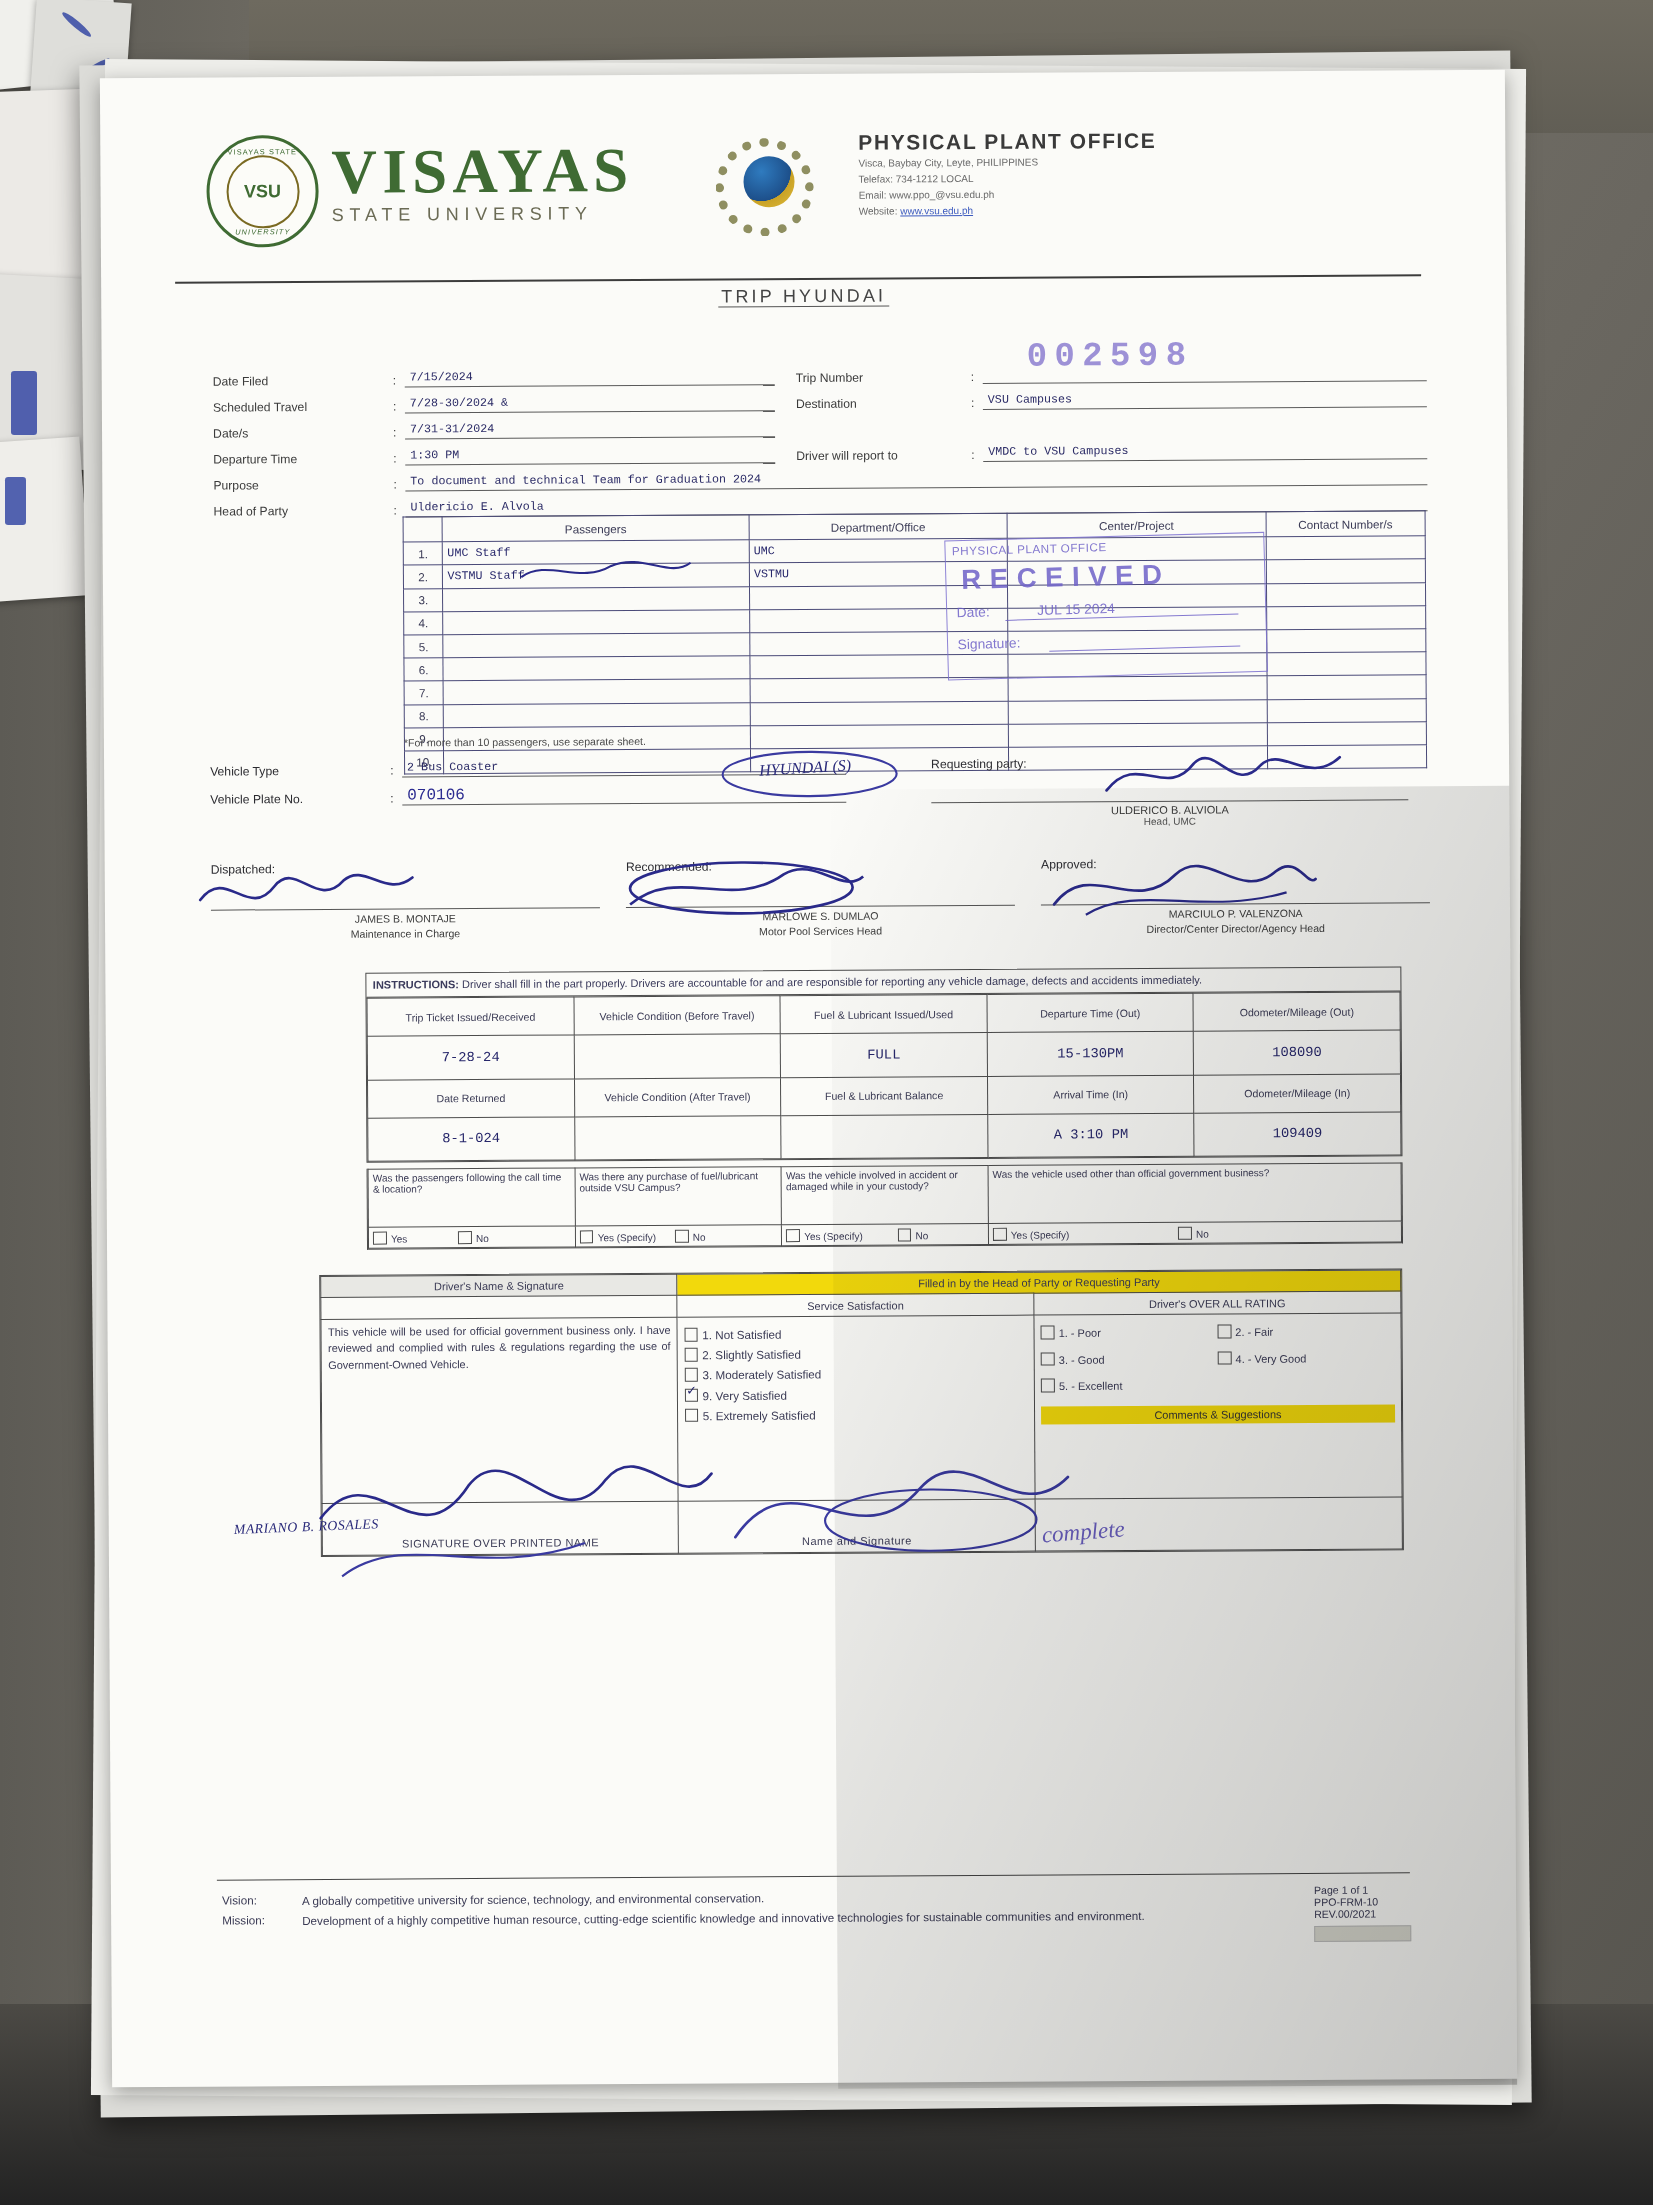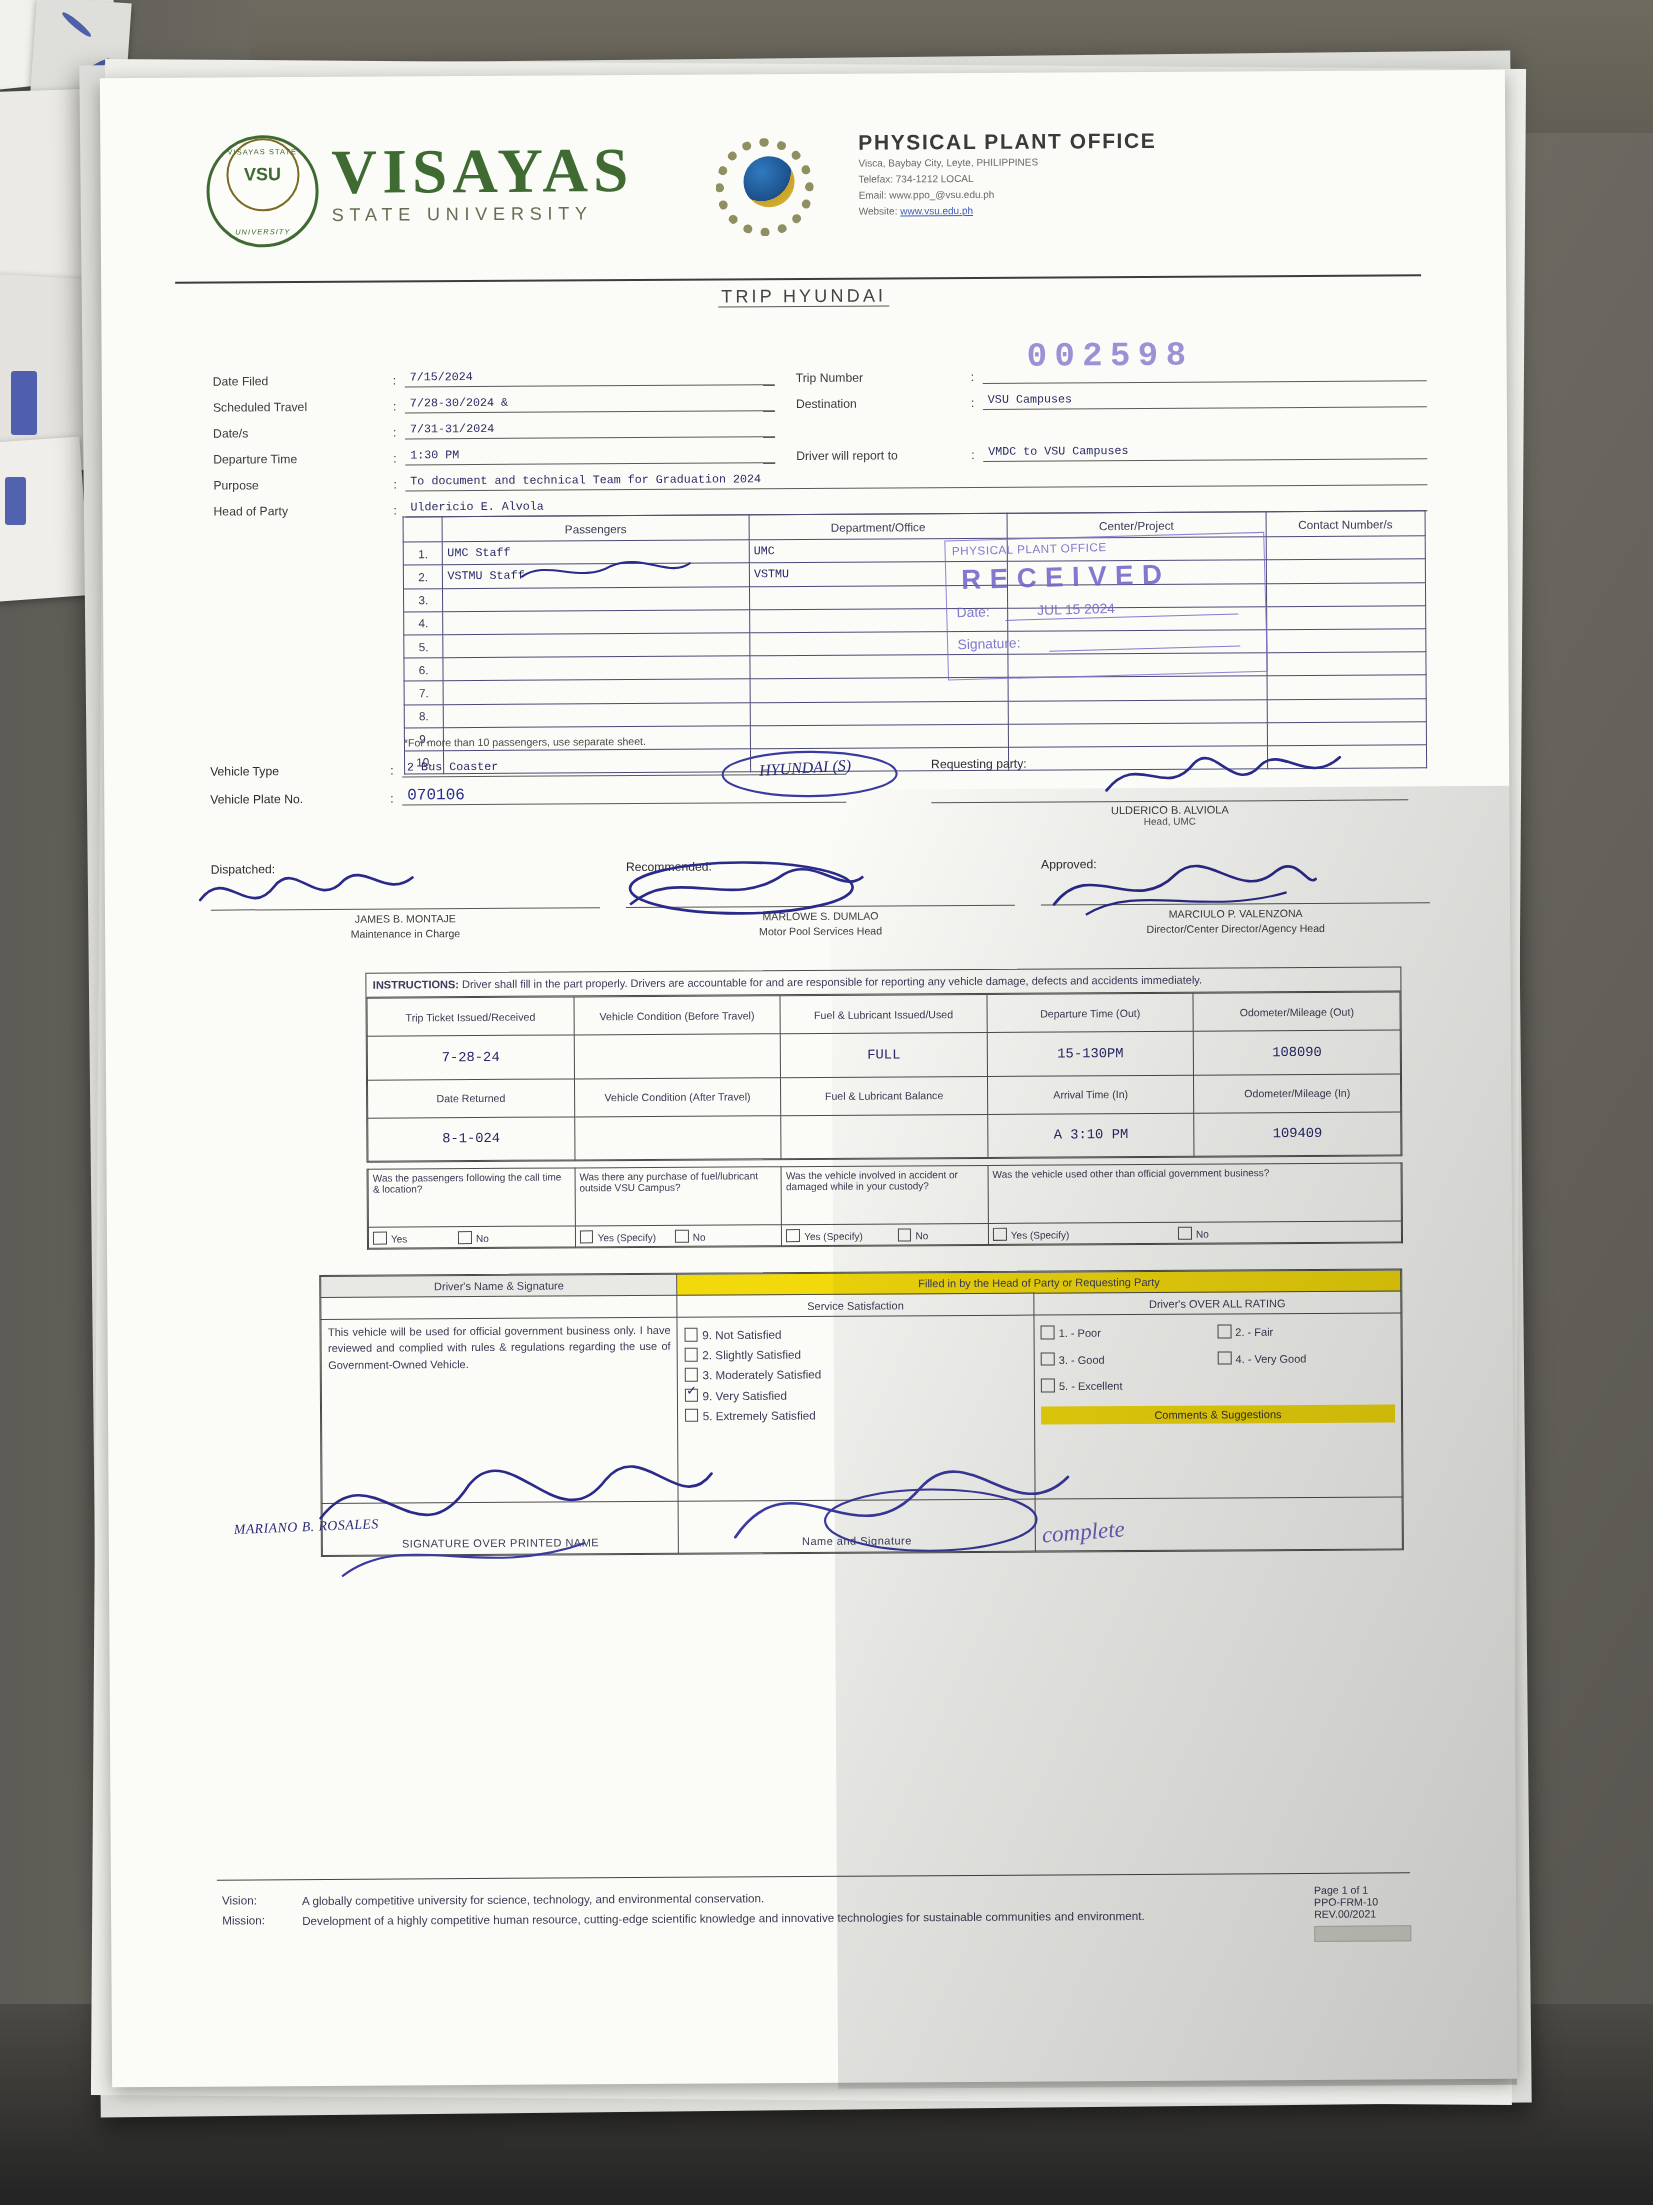--- a/index.html
+++ b/index.html
@@ -38,21 +38,21 @@
          background:linear-gradient(115deg,rgba(0,0,0,0) 0%,rgba(0,0,0,.10) 40%,rgba(0,0,0,.22) 100%);
          pointer-events:none;}
 
   
   .page{position:absolute;left:0;top:0;width:1405px;height:2009px;
         padding:0;color:#2b2b30;}
 
   
   .hdr{position:absolute;left:106px;top:53px;width:1156px;height:122px;}
   .seal{position:absolute;left:0;top:5.3px;width:106px;height:106px;border-radius:50%;
-        border:3.7px solid #3f6b33;display:flex;align-items:flex-start;justify-content:center;
+        border:3.7px solid #3f6b33;display:flex;align-items:center;justify-content:center;
         background:#fcfcf8;}
   .seal .inner{width:69px;height:69px;border-radius:50%;border:2.1px solid #7a6a22;
         display:flex;align-items:center;justify-content:center;font-size:18px;color:#3f6b33;
         font-weight:bold;}
   .seal .ringtext{position:absolute;font-size:7.4px;color:#3f6b33;letter-spacing:1.1px;}
   .rt-top{top:8.5px;}
   .rt-bot{bottom:8.5px;font-style:italic;}
   .wordmark{position:absolute;left:125px;top:10.6px;}
   .wordmark .v1{font-family:"Liberation Serif",serif;font-size:63px;font-weight:bold;
         letter-spacing:5.3px;color:#3f6b33;line-height:1;}
@@ -510,21 +510,21 @@
         <tr>
           <td style="border-top:none;"></td>
           <td class="center" style="width:33%">Service Satisfaction</td>
           <td class="center" style="width:34%">Driver's OVER ALL RATING</td>
         </tr>
         <tr>
           <td style="height:175px;">
             <div class="discl">This vehicle will be used for official government business only. I have reviewed and complied with rules &amp; regulations regarding the use of Government-Owned Vehicle.</div>
           </td>
           <td class="satlist">
-            <div><span class="cb"></span><span>9. Not Satisfied</span></div>
+            <div><span class="cb"></span><span>1. Not Satisfied</span></div>
             <div><span class="cb"></span><span>2. Slightly Satisfied</span></div>
             <div><span class="cb"></span><span>3. Moderately Satisfied</span></div>
             <div><span class="cb" style="position:relative">
               <span style="position:absolute;left:0.5px;top:-6.4px;font-size:12.7px;color:#22226a;">✓</span></span><span>9. Very Satisfied</span></div>
             <div><span class="cb"></span><span>5. Extremely Satisfied</span></div>
           </td>
           <td class="ratecol">
             <div class="rgrid">
               <div><span class="cb"></span><span>1. - Poor</span></div>
               <div><span class="cb"></span><span>2. - Fair</span></div>

